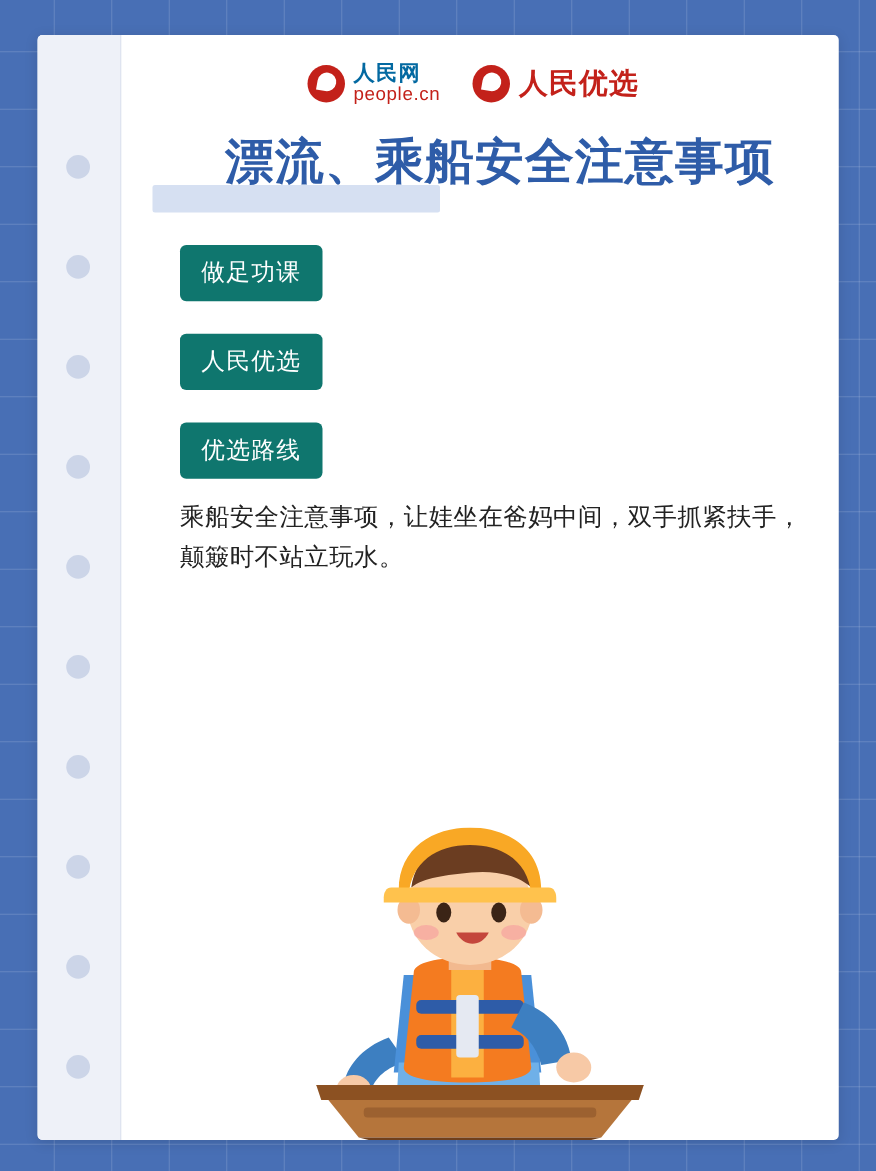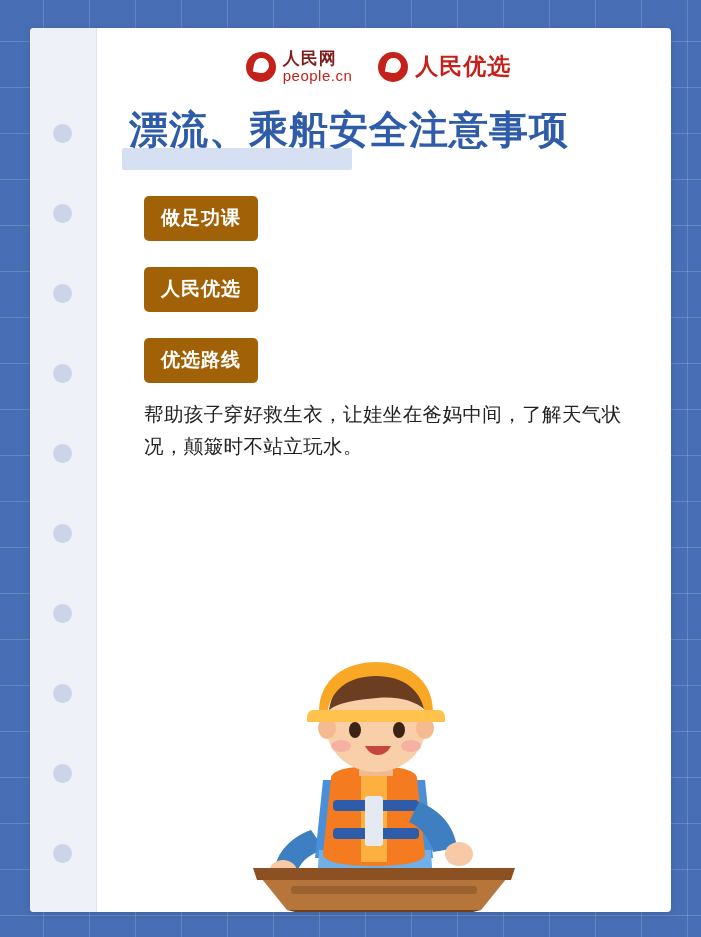--- a/index.html
+++ b/index.html
@@ -102,41 +102,42 @@
     background: #ffffff;
     transform: rotate(10deg);
   }
   .logo-cn-text {
     display: flex;
     flex-direction: column;
     line-height: 1.05;
   }
   .logo-cn-main {
     font-size: 17px;
-    color: #7f1d1d;
+    color: #0369a1;
     font-weight: bold;
     letter-spacing: 1px;
   }
   .logo-cn-sub {
     font-size: 15px;
     color: #c3211a;
     letter-spacing: 0.5px;
   }
   .logo-two-text {
     font-size: 23px;
     color: #c3211a;
     font-weight: bold;
     letter-spacing: 1px;
   }
 
   
   .title-wrap {
     margin-top: 24px;
     padding-left: 33px;
     position: relative;
+    text-align: center;
   }
   .title-underline {
     position: absolute;
     left: 26px;
     top: 40px;
     width: 230px;
     height: 22px;
     background: #d6e0f2;
     border-radius: 2px;
   }
@@ -154,24 +155,24 @@
   .sections {
     margin-top: 44px;
     padding-left: 48px;
     padding-right: 18px;
   }
   .section {
     margin-bottom: 26px;
   }
   .section-tag {
     display: inline-block;
-    background: #a16207;
+    background: #0f766e;
     color: #ffffff;
     font-size: 19px;
-    font-weight: bold;
+    font-weight: normal;
     padding: 9px 17px 10px 17px;
     border-radius: 5px;
     letter-spacing: 1px;
   }
   .section-body {
     margin-top: 16px;
     font-size: 19.5px;
     color: #222222;
     line-height: 1.62;
     letter-spacing: 0.4px;
@@ -234,21 +235,21 @@
       <div class="section">
         <div class="section-tag">做足功课</div>
       </div>
 
       <div class="section">
         <div class="section-tag">人民优选</div>
       </div>
 
       <div class="section">
         <div class="section-tag">优选路线</div>
-        <div class="section-body">帮助孩子穿好救生衣，让娃坐在爸妈中间，了解天气状况，颠簸时不站立玩水。</div>
+        <div class="section-body">乘船安全注意事项，让娃坐在爸妈中间，双手抓紧扶手，颠簸时不站立玩水。</div>
       </div>
 
     </div>
 
     <svg class="illus" viewBox="0 0 330 250">
 
       <path d="M92 168 C70 176 58 192 56 206 L78 210 C82 198 94 190 106 188 Z" fill="#3d7fc1"></path>
 
       <path d="M104 118 L206 118 L214 196 L96 196 Z" fill="#4a90d9"></path>
 

